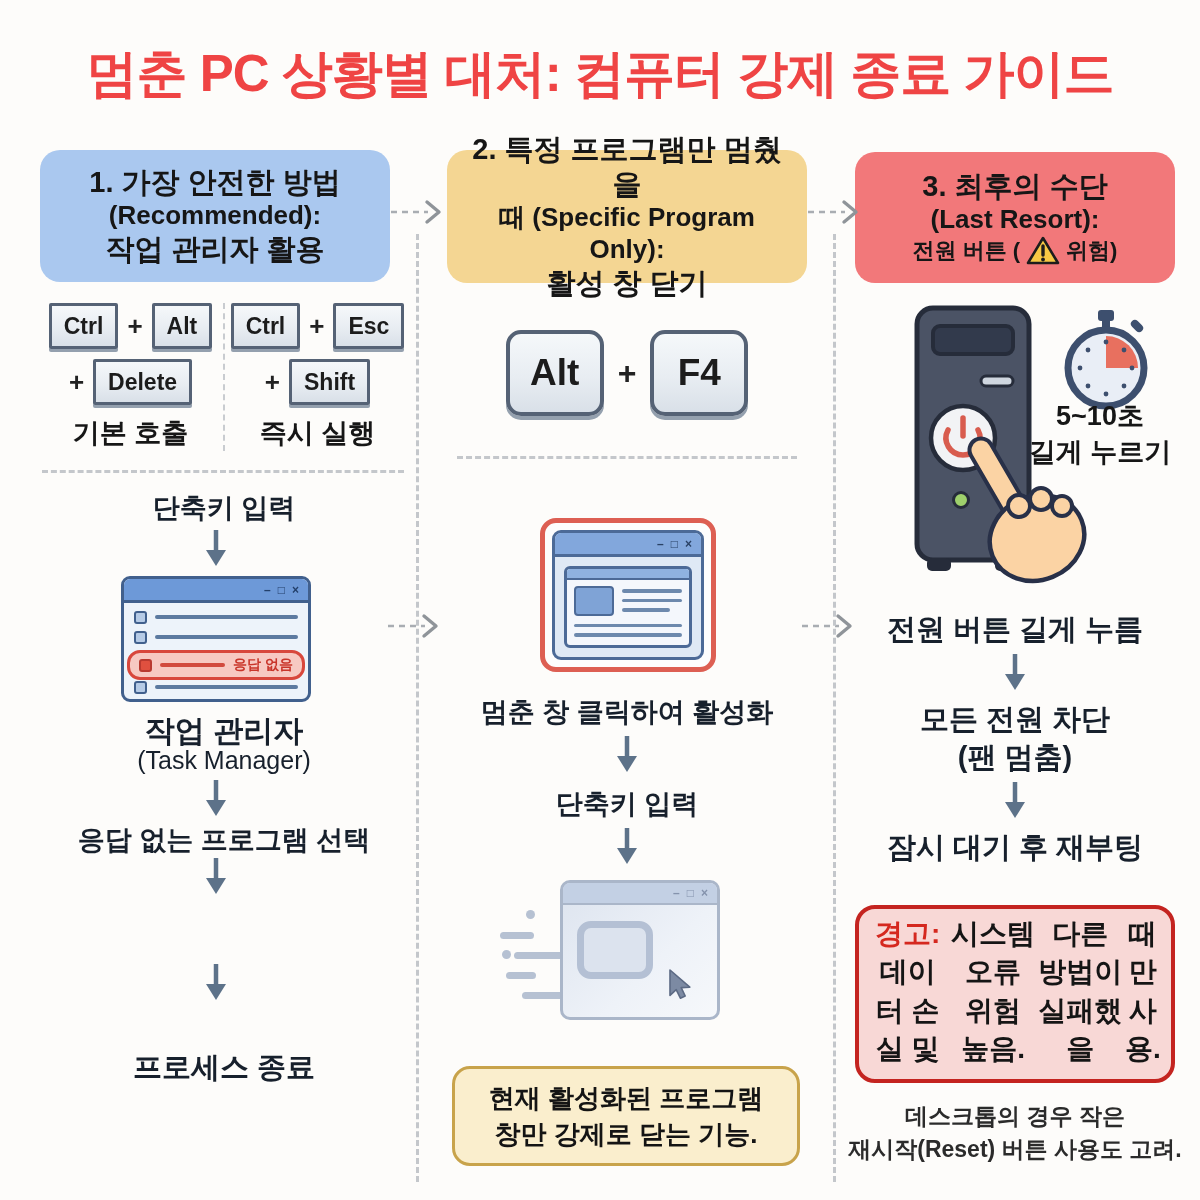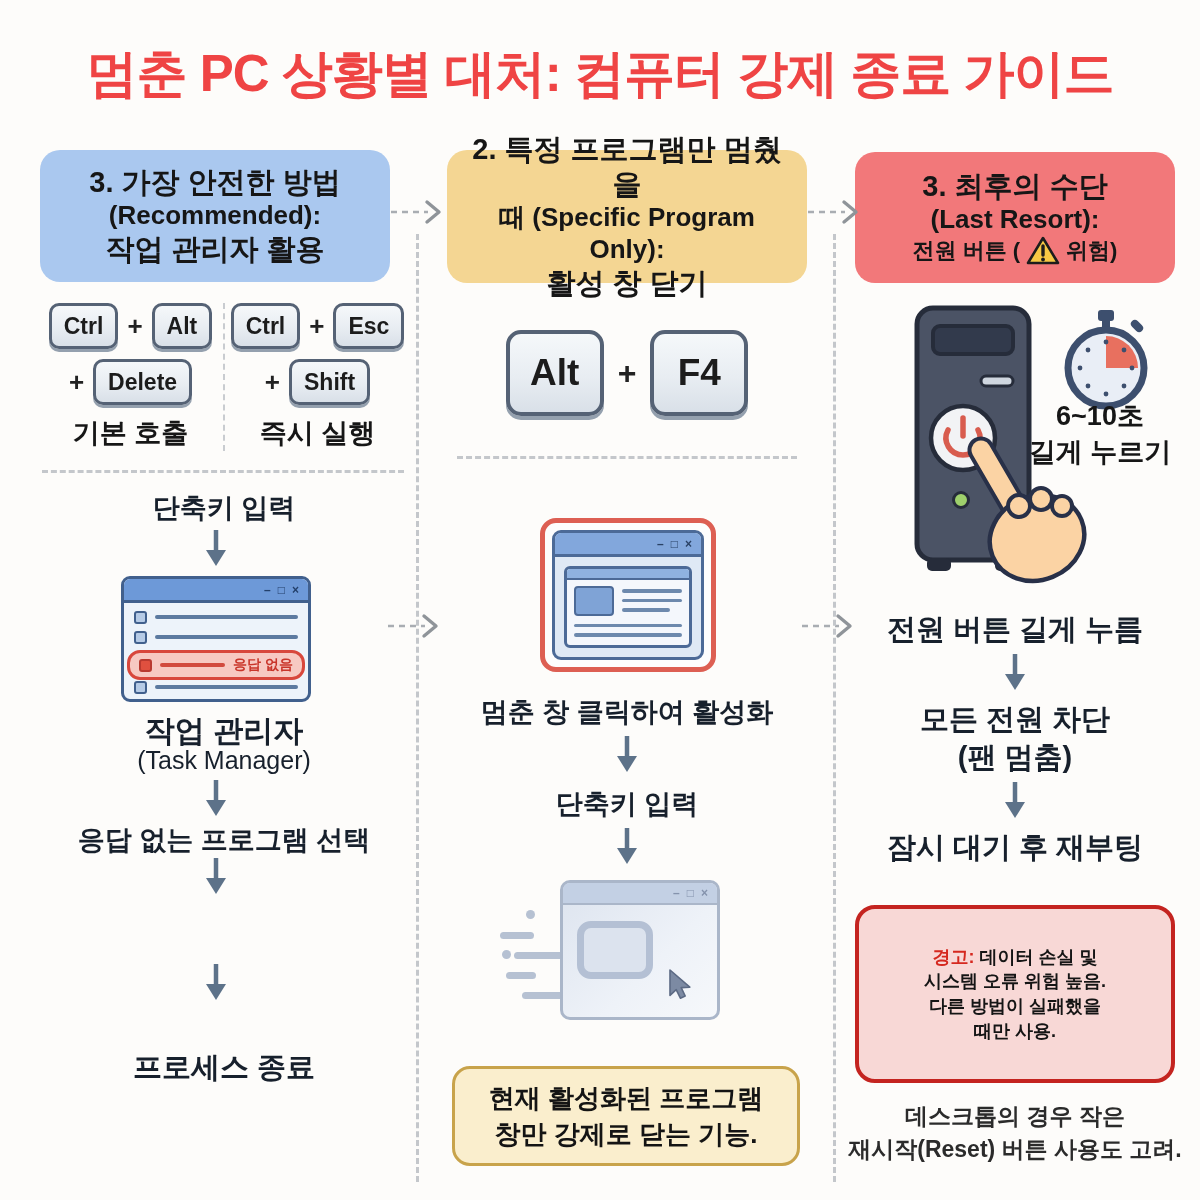--- a/index.html
+++ b/index.html
@@ -31,21 +31,21 @@
 
   
   .dasharrow { position:absolute; width:54px; height:26px; }
   .vdiv { position:absolute; width:0; border-left:3px dashed #c4c7cb; }
   .hdiv { position:absolute; height:0; border-top:3px dashed #c4c7cb; }
 
   
   .key {
     min-width:58px; height:46px; padding:0 12px;
     display:inline-flex; justify-content:center; align-items:center;
-    border:3px solid #556275; border-radius:10px;
+    border:3px solid #556275; border-radius:2px;
     background:linear-gradient(180deg,#f5f8fa 0%,#e8edf2 55%,#d9e0e8 100%);
     box-shadow:0 3px 0 #94a0ae; font-size:23px; font-weight:700; color:#1c1c1c;
   }
   .key-big {
     min-width:98px; height:86px; border-width:4px; border-radius:15px;
     font-size:37px; box-shadow:0 4px 0 #94a0ae;
   }
   .plus { font-size:26px; font-weight:700; color:#222; }
   .plus-big { font-size:32px; }
   .keyrow { display:flex; align-items:center; justify-content:center; gap:9px; }
@@ -132,35 +132,35 @@
 
   
   .tower { position:absolute; left:895px; top:300px; }
   .stopwatch { position:absolute; left:1058px; top:308px; }
   .timer-label { position:absolute; left:1015px; top:398px; width:170px; text-align:center; font-size:27px; font-weight:800; line-height:1.35; }
 
   
   .warnbox {
     position:absolute; left:855px; top:905px; width:320px; height:178px;
     background:#f8d8d6; border:4px solid #c42420; border-radius:20px;
-    display:flex; flex-direction:column; justify-content:center; text-align:center;
-    font-size:18px; font-weight:800; line-height:1.37; color:#151515; padding:6px 8px;
+    display:flex; flex-direction:row; justify-content:center; text-align:center;
+    font-size:28px; font-weight:800; line-height:1.37; color:#151515; padding:6px 8px;
   }
   .warn-label { color:#d5281f; }
   .footnote { position:absolute; left:840px; top:1100px; width:350px; text-align:center; font-size:23px; font-weight:600; color:#2b2b2b; line-height:1.45; }
 </style>
 </head>
 <body>
 
 <div class="page">
 
   <div class="title">멈춘 PC 상황별 대처: 컴퓨터 강제 종료 가이드</div>
 
   <div class="hdr hdr1">
-    <div class="l1">3. 가장 안전한 방법</div>
+    <div class="l1">1. 가장 안전한 방법</div>
     <div class="l2">(Recommended):</div>
     <div class="l1">작업 관리자 활용</div>
   </div>
   <div class="hdr hdr2">
     <div class="l1">2. 특정 프로그램만 멈췄을</div>
     <div class="l2">때 (Specific Program Only):</div>
     <div class="l1">활성 창 닫기</div>
   </div>
   <div class="hdr hdr3">
     <div class="l1">3. 최후의 수단</div>
@@ -398,21 +398,21 @@
         <circle cx="74" cy="60" r="2.4"></circle>
       <circle cx="66" cy="78" r="2.4"></circle>
         <circle cx="48" cy="86" r="2.4"></circle>
         <circle cx="30" cy="78" r="2.4"></circle>
       <circle cx="22" cy="60" r="2.4"></circle>
         <circle cx="30" cy="42" r="2.4"></circle>
     </g>
   </svg>
 
   <div class="timer-label">
-    <div>6~10초</div>
+    <div>5~10초</div>
     <div>길게 누르기</div>
   </div>
 
   <div class="flowtext" style="left:848px; top:610px; width:334px; font-size:29px;">전원 버튼 길게 누름</div>
 
   <svg class="arrow" style="left:1002px; top:652px;" viewBox="0 0 26 40">
     <line x1="13" y1="2" x2="13" y2="24" stroke="#5d7289" stroke-width="4.5"></line>
     <polygon points="3,22 23,22 13,38" fill="#5d7289"></polygon>
   </svg>
 

